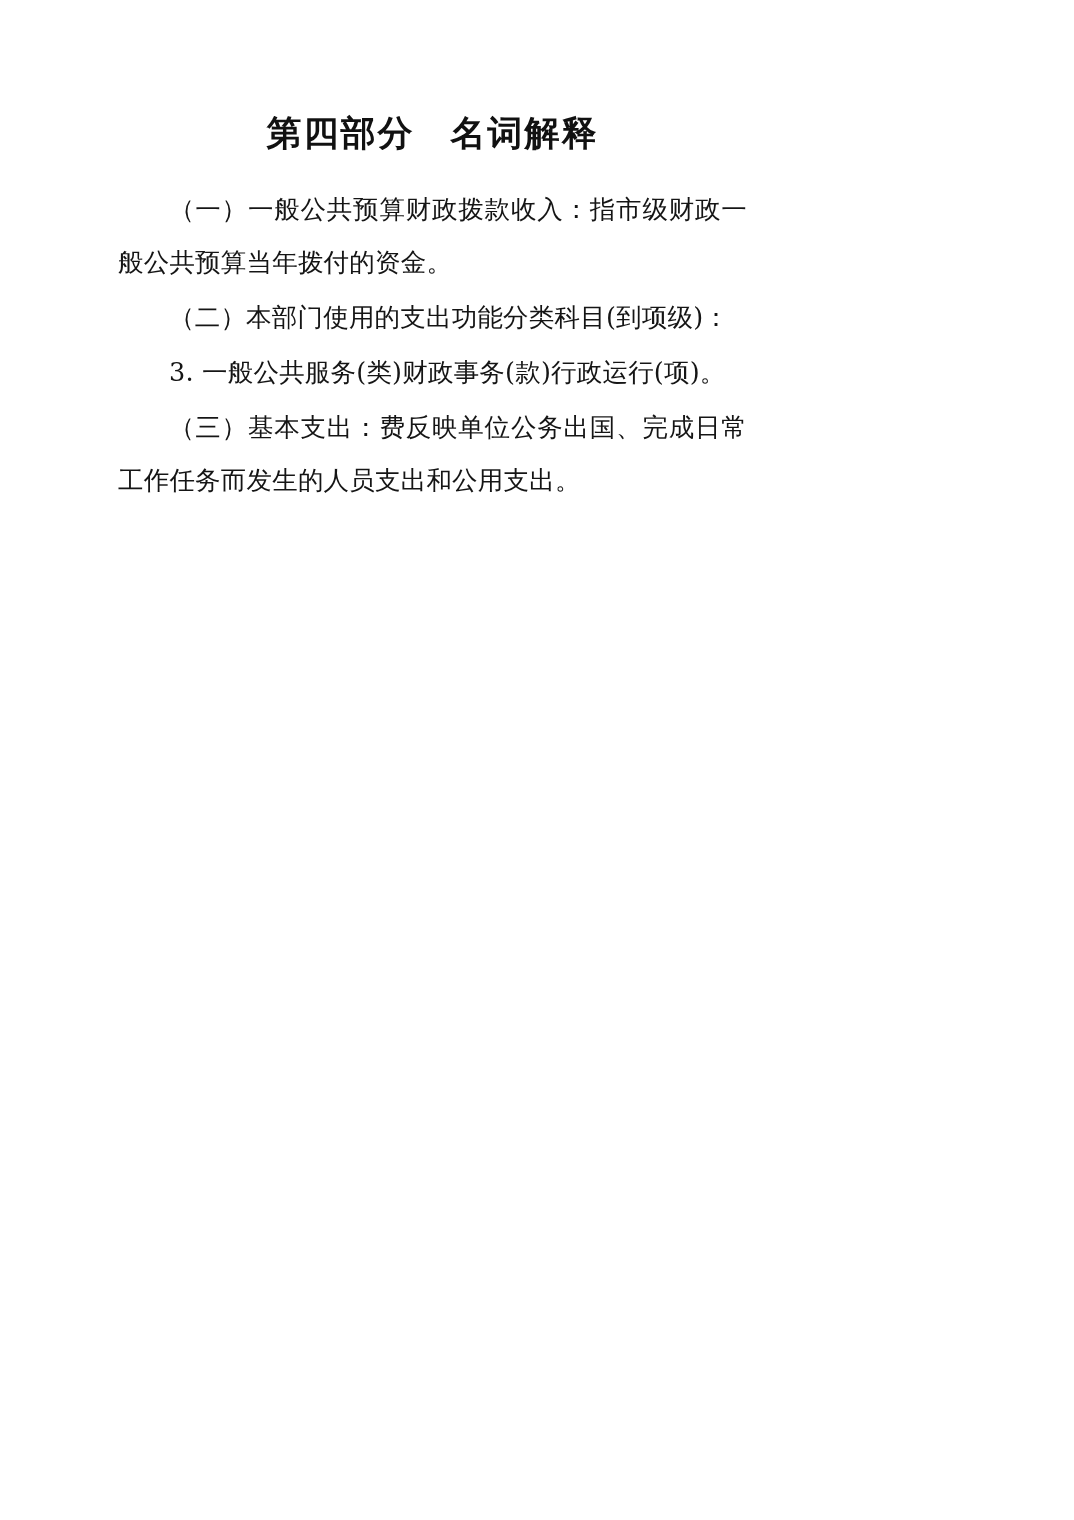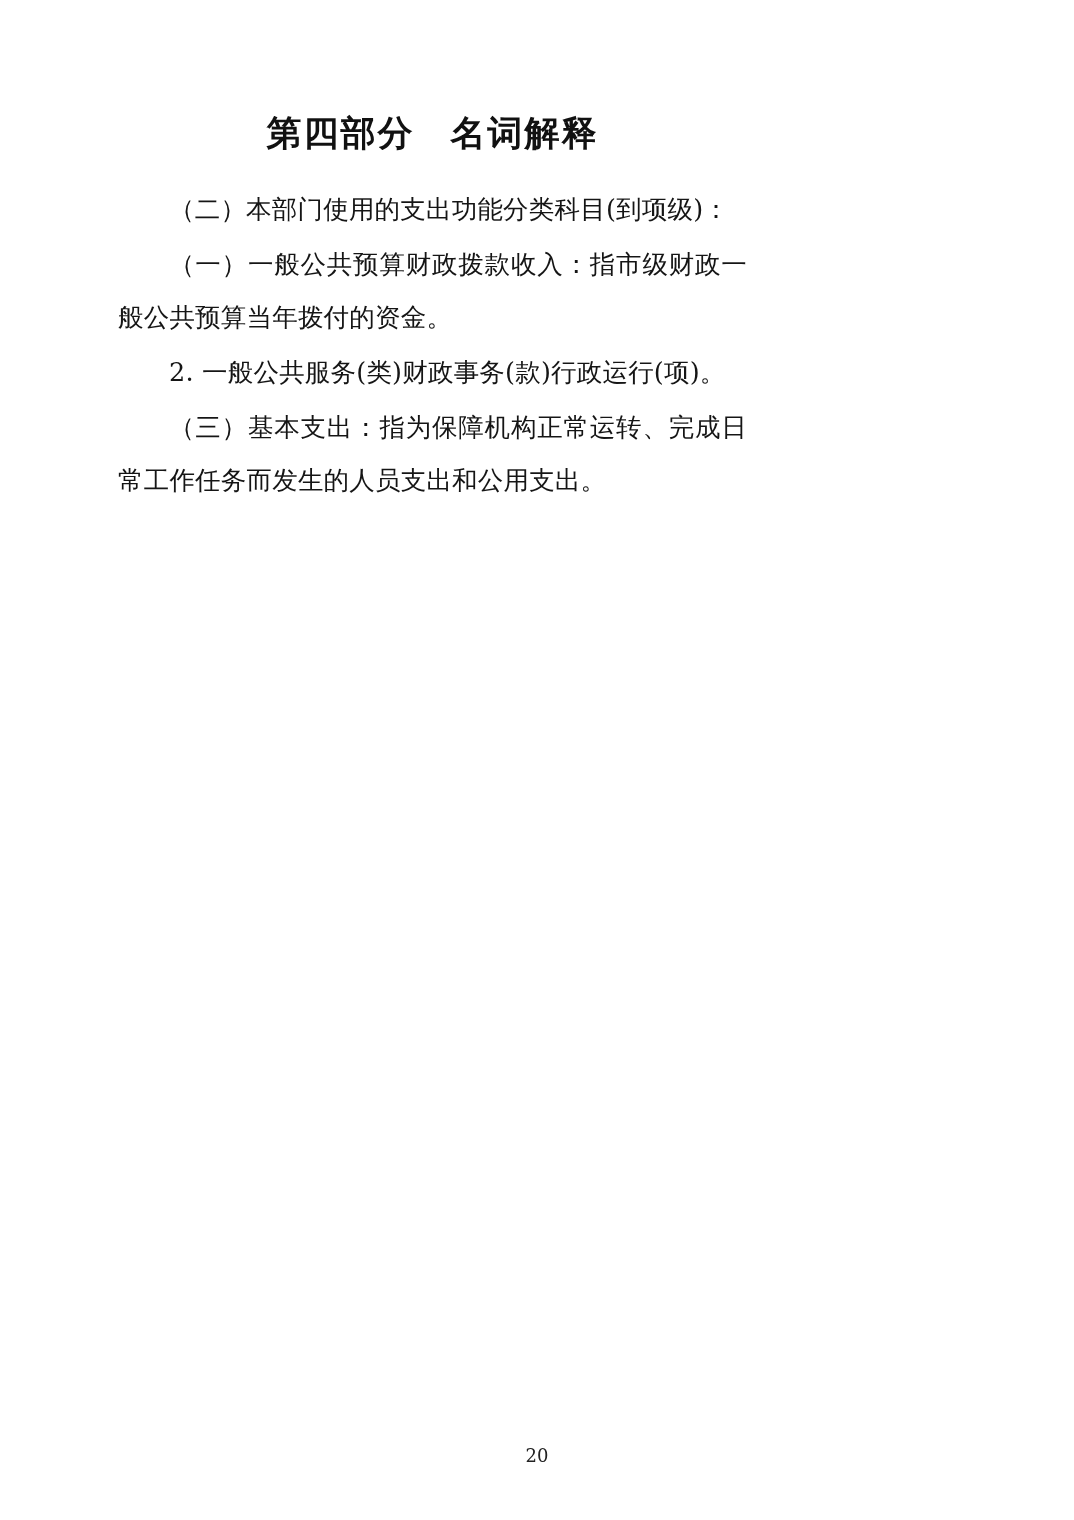--- a/index.html
+++ b/index.html
@@ -58,19 +58,18 @@
 </style>
 </head>
 <body>
 
 <div class="page">
 
   <h1 class="doc-title">
     <span>第四部分</span><span class="gap"></span><span>名词解释</span>
   </h1>
 
+  <p class="para">（一）一般公共预算财政拨款收入：指市级财政一般公共预算当年拨付的资金。</p>
   <p class="para">（二）本部门使用的支出功能分类科目(到项级)：</p>
-  <p class="para">（一）一般公共预算财政拨款收入：指市级财政一般公共预算当年拨付的资金。</p>
-  <p class="para">2. 一般公共服务(类)财政事务(款)行政运行(项)。</p>
-  <p class="para">（三）基本支出：指为保障机构正常运转、完成日常工作任务而发生的人员支出和公用支出。</p>
+  <p class="para">3. 一般公共服务(类)财政事务(款)行政运行(项)。</p>
+  <p class="para">（三）基本支出：费反映单位公务出国、完成日常工作任务而发生的人员支出和公用支出。</p>
 
-  <div class="page-number">20</div>
 </div>
 
 </body></html>

